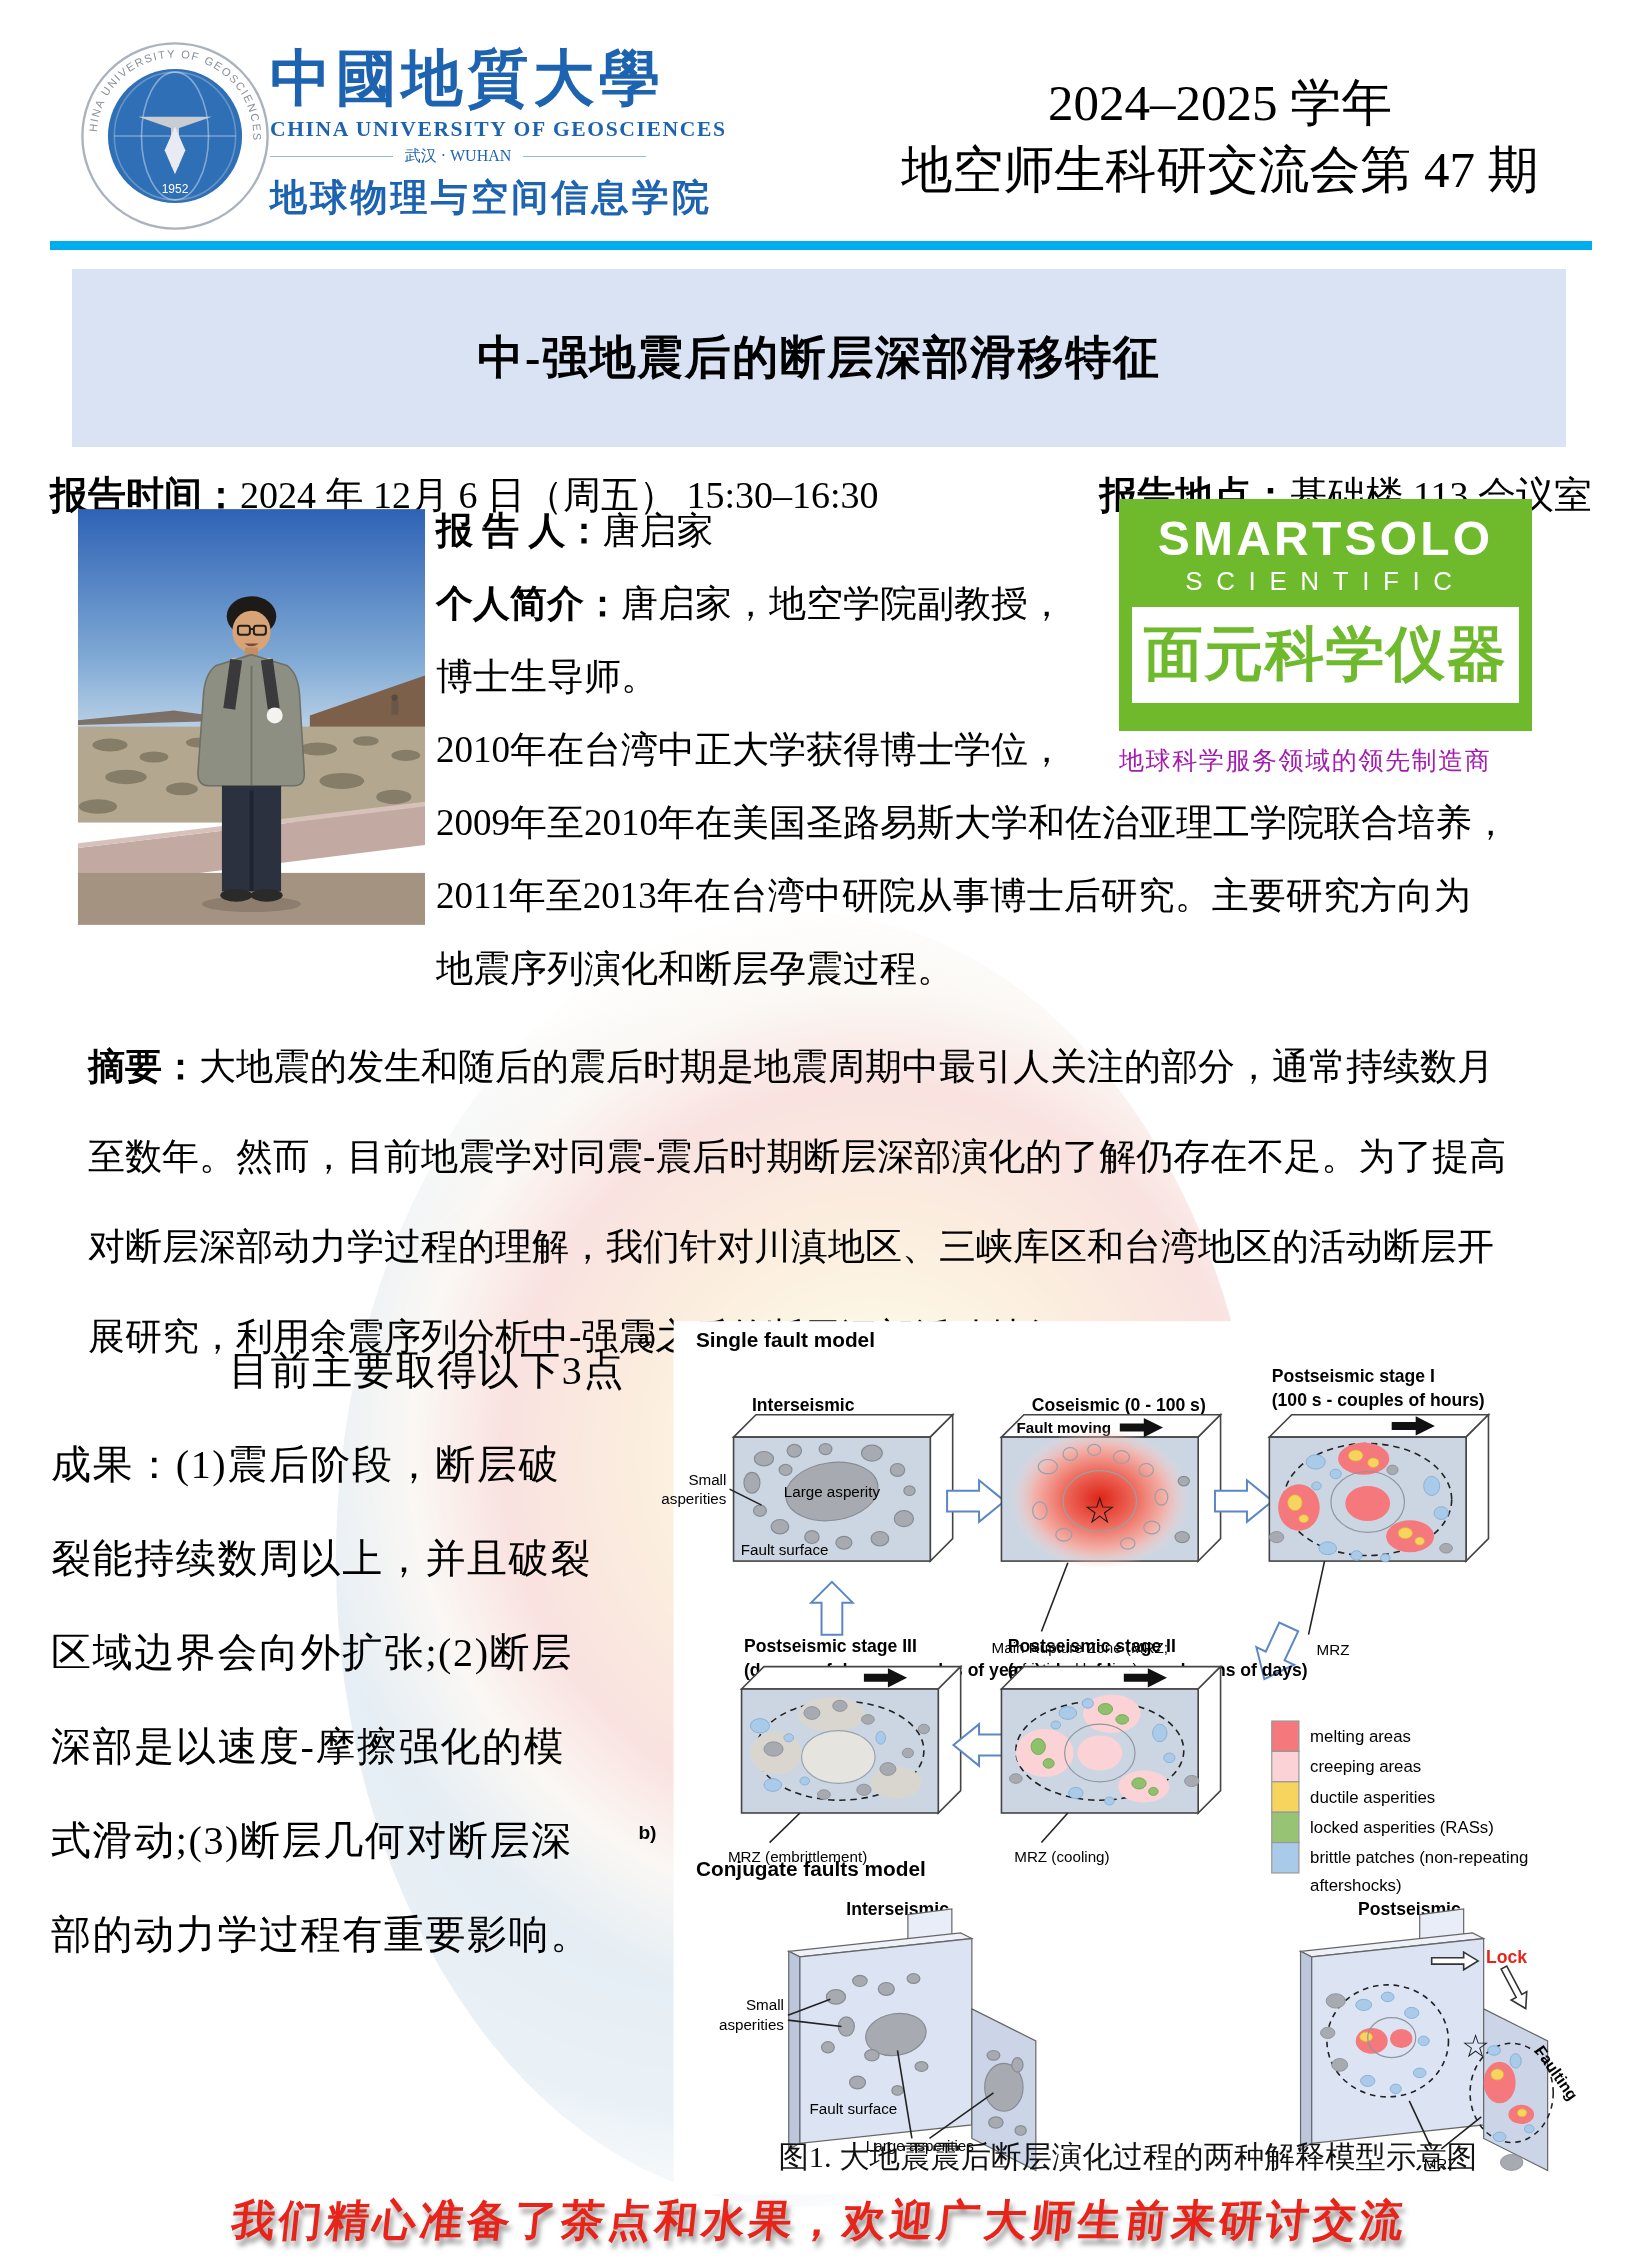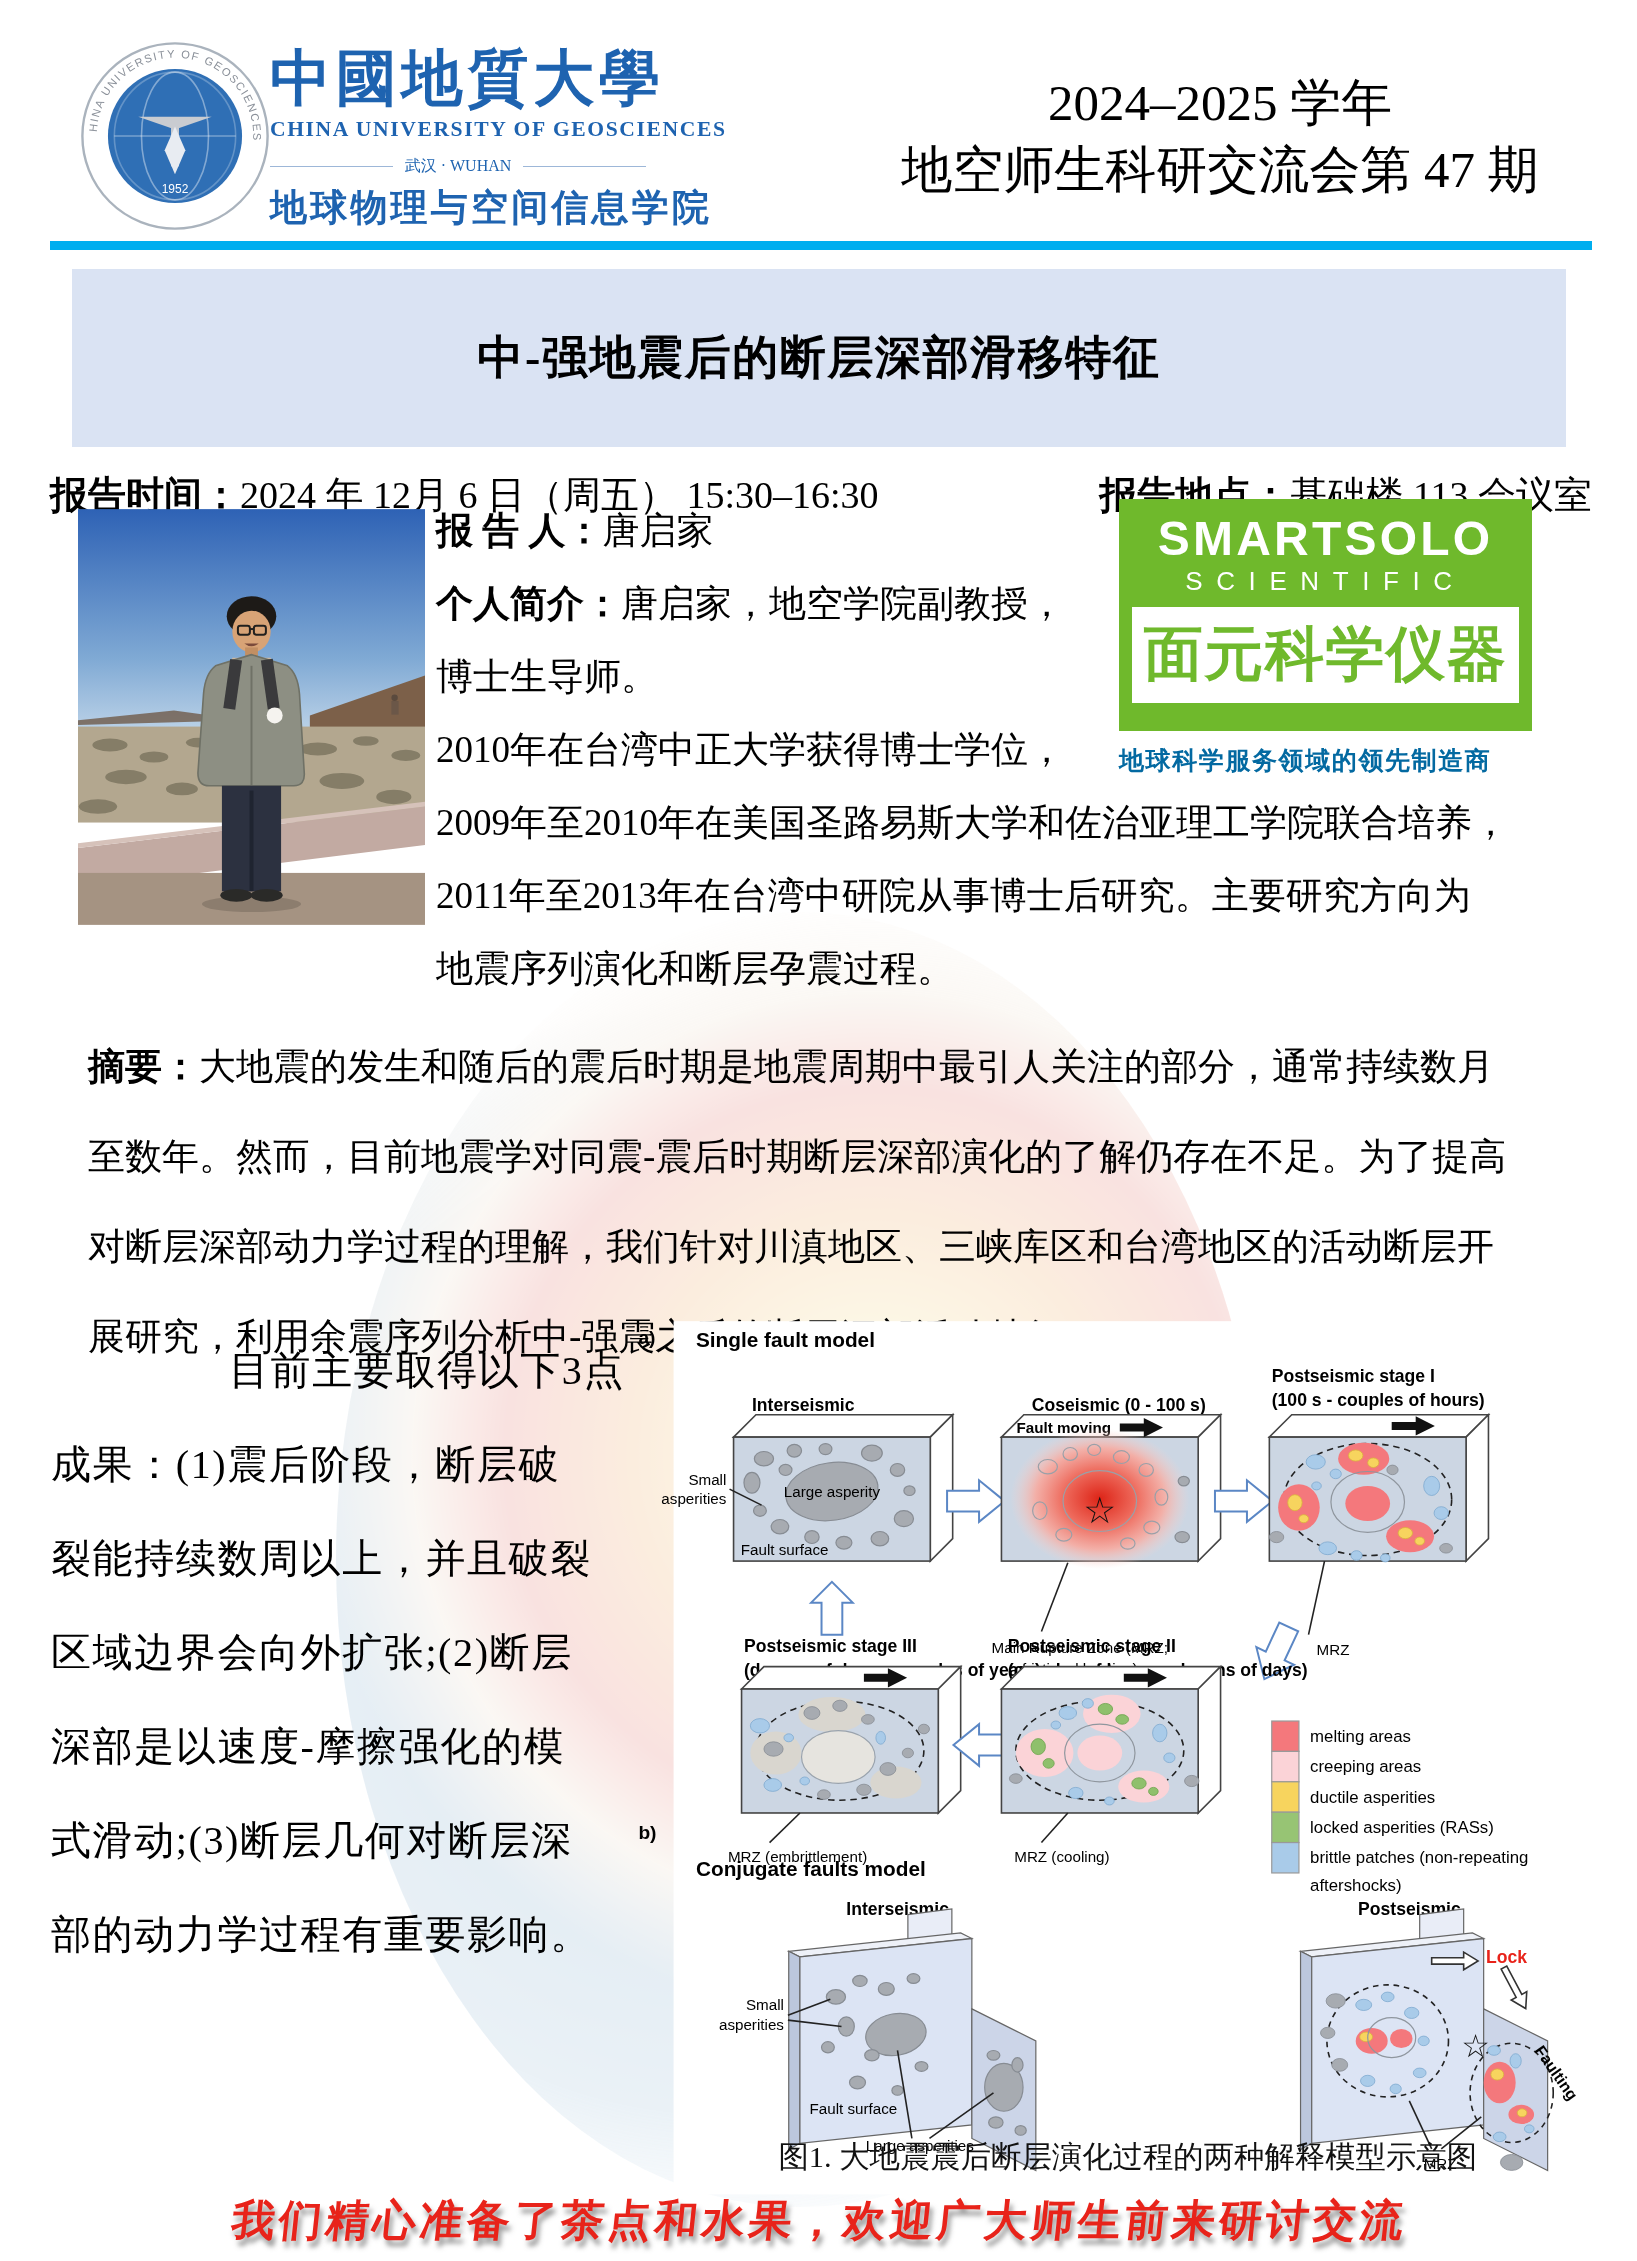--- a/index.html
+++ b/index.html
@@ -3,38 +3,38 @@
 <meta charset="utf-8">
 <style>
   html,body{margin:0;padding:0;background:#e8e8e8;}
   .page{position:relative;width:1638px;height:2261px;background:#ffffff;overflow:hidden;
         font-family:"Liberation Serif",serif;color:#000;}
   .abs{position:absolute;}
   .nowrap{white-space:nowrap;}
   
   .cal{font-weight:900;font-size:61px;color:#1e63b0;letter-spacing:4.8px;line-height:1;}
   .uen{font-weight:700;font-size:21.6px;color:#1e63b0;letter-spacing:1.6px;margin-top:8px;font-family:"Liberation Serif",serif;}
-  .campus{display:flex;align-items:center;gap:11.2px;color:#1e63b0;font-size:16px;margin-top:14px;width:376px;}
+  .campus{display:flex;align-items:center;gap:11.2px;color:#1e63b0;font-size:16px;margin-top:4px;width:376px;}
   .campus .rule{flex:1;height:1.6px;background:#9db7d8;}
   .school{font-weight:700;font-size:37px;color:#1e63b0;letter-spacing:3.2px;margin-top:6.4px;}
   .session{width:808px;text-align:center;font-size:51px;line-height:1.32;}
   .cyanbar{background:#00aeef;height:8.8px;}
   .banner{background:#dae3f3;display:flex;align-items:center;justify-content:center;}
   .banner span{font-size:46px;font-weight:700;letter-spacing:1.6px;}
   .inforow{font-size:38px;}
   .inforow b{font-weight:700;}
   .bio{font-size:37px;line-height:73px;}
   .bio b{font-weight:700;}
   
   .sp-box{background:#6fb92c;width:413px;height:232px;box-sizing:border-box;padding-top:16px;text-align:center;}
   .sp-brand{color:#fff;font-family:"Liberation Sans",sans-serif;font-weight:700;font-size:48px;letter-spacing:3.2px;line-height:1;}
   .sp-sub{color:#fff;font-family:"Liberation Sans",sans-serif;font-weight:400;font-size:26px;letter-spacing:13.6px;margin-top:4.8px;line-height:1;}
   .sp-white{background:#fff;margin:12.8px 12.8px 0 12.8px;height:96px;display:flex;align-items:center;justify-content:center;}
   .sp-cn{color:#6fb92c;font-weight:900;font-size:59px;letter-spacing:1.6px;font-family:"Liberation Sans",sans-serif;}
-  .sp-tag{color:#0369a1;font-weight:700;font-size:25px;letter-spacing:1.6px;margin-top:12.8px;font-family:"Liberation Sans",sans-serif;}
+  .sp-tag{color:#a21caf;font-weight:400;font-size:25px;letter-spacing:1.6px;margin-top:12.8px;font-family:"Liberation Sans",sans-serif;}
   .paragraph{font-size:37px;line-height:90px;margin-left:38px;}
   .paragraph b{font-weight:700;}
   .findings{font-size:40px;line-height:94px;letter-spacing:1.6px;}
   .footer-msg{font-size:43px;font-weight:700;color:#e8231a;letter-spacing:4px;
       transform:skewX(-6deg);display:inline-block;
       text-shadow:3.2px 5.6px 5.6px rgba(70,70,70,.55);}
   
   .wm{border-radius:50%;opacity:.18;
       background:
         radial-gradient(circle at 58% 42%, #f9f0b8 0%, #f5d878 13%, #eda04f 26%, #e2635a 40%, #ead9c4 50%, rgba(234,217,196,0) 61%),

